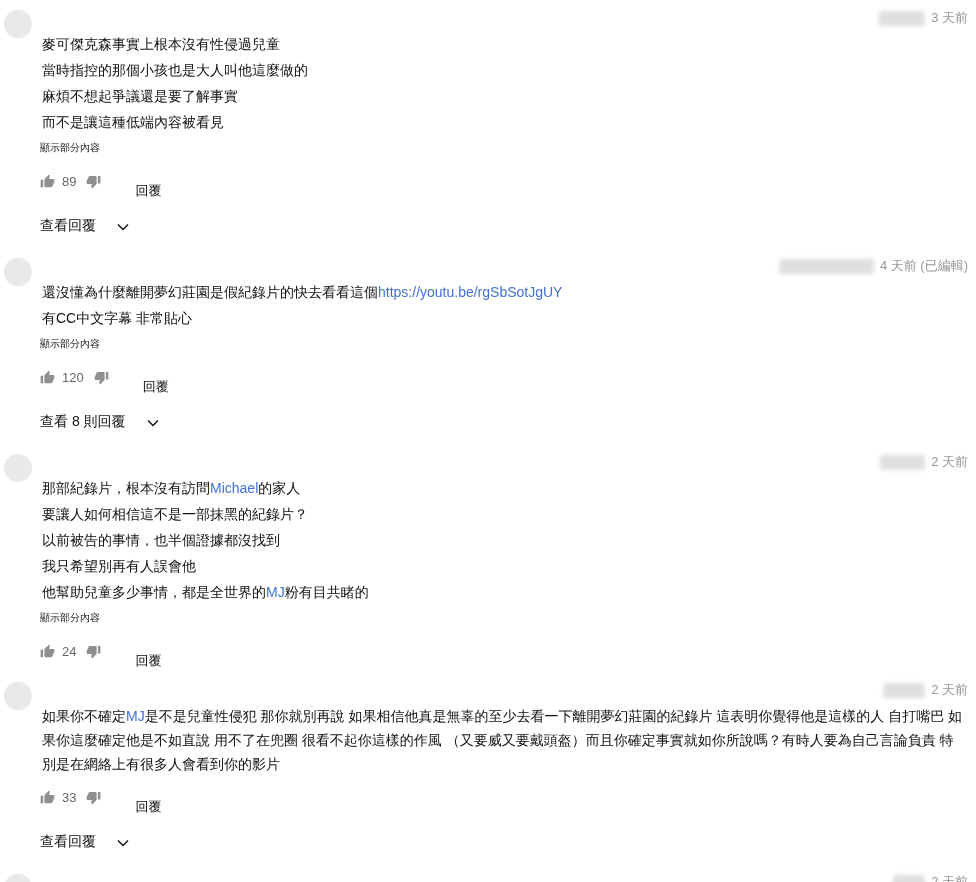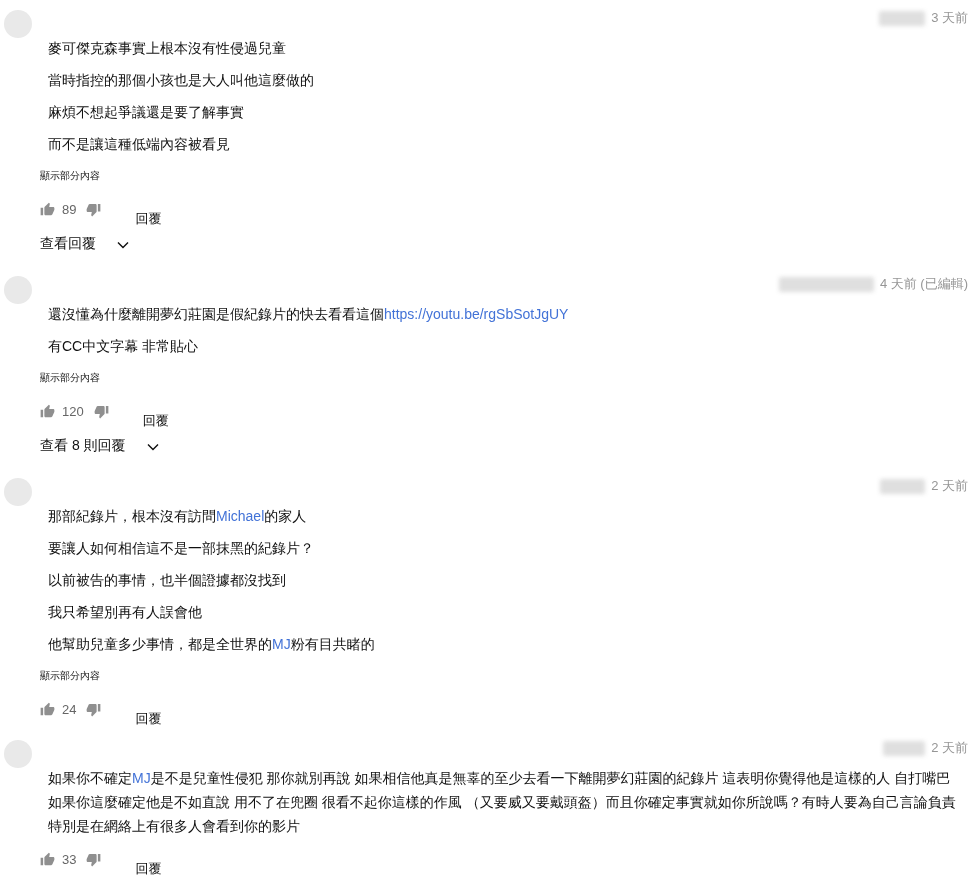--- a/index.html
+++ b/index.html
@@ -15,32 +15,32 @@
     background: #e9e9e9; flex: 0 0 28px; margin-right: 8px; margin-top: 2px;
     cursor: pointer;
   }
   .body { flex: 1 1 auto; min-width: 0; padding-right: 8px; }
   .header { display: flex; align-items: center; height: 20px; margin-bottom: 4px; justify-content: flex-end; }
   .name-blur {
     display: inline-block; height: 15px; background: #dfdfdf;
     border-radius: 2px; filter: blur(2px); margin-right: 6px; cursor: pointer;
   }
   .time { font-size: 13px; color: #969696; cursor: pointer; }
-  .lines p { margin: 8px; font-size: 14px; line-height: 24px; color: #111111; }
+  .lines p { margin: 2px; font-size: 14px; line-height: 24px; color: #111111; }
   .lines .lnk { color: #4272d7; text-decoration: none; cursor: pointer; }
   .show-more { font-size: 10px; line-height: 24px; color: #111111; cursor: pointer; width: fit-content; }
   .actions { display: flex; align-items: center; margin-top: 13px; height: 16px; }
   .icon-btn { display: inline-flex; align-items: center; cursor: pointer; }
   .icon-btn svg { display: block; }
   .like-count { font-size: 13px; color: #666666; margin: 0 10px 0 7px; }
   .thumb-down-btn { margin-right: 34px; }
   .reply { font-size: 13px; color: #0f0f0f; cursor: pointer; margin-top: 20px; }
   .view-replies {
     display: flex; align-items: center; gap: 21px;
-    margin-top: 18px; font-size: 14px; color: #0f0f0f;
+    margin-top: 28px; font-size: 14px; color: #0f0f0f;
     cursor: pointer; width: fit-content;
   }
   .view-replies svg { display: block; margin-top: 2px; }
 </style>
 </head>
 <body>
 
 <div class="comments-wrap" id="comments-root">
   <div class="comment">
     <div class="avatar"></div>

